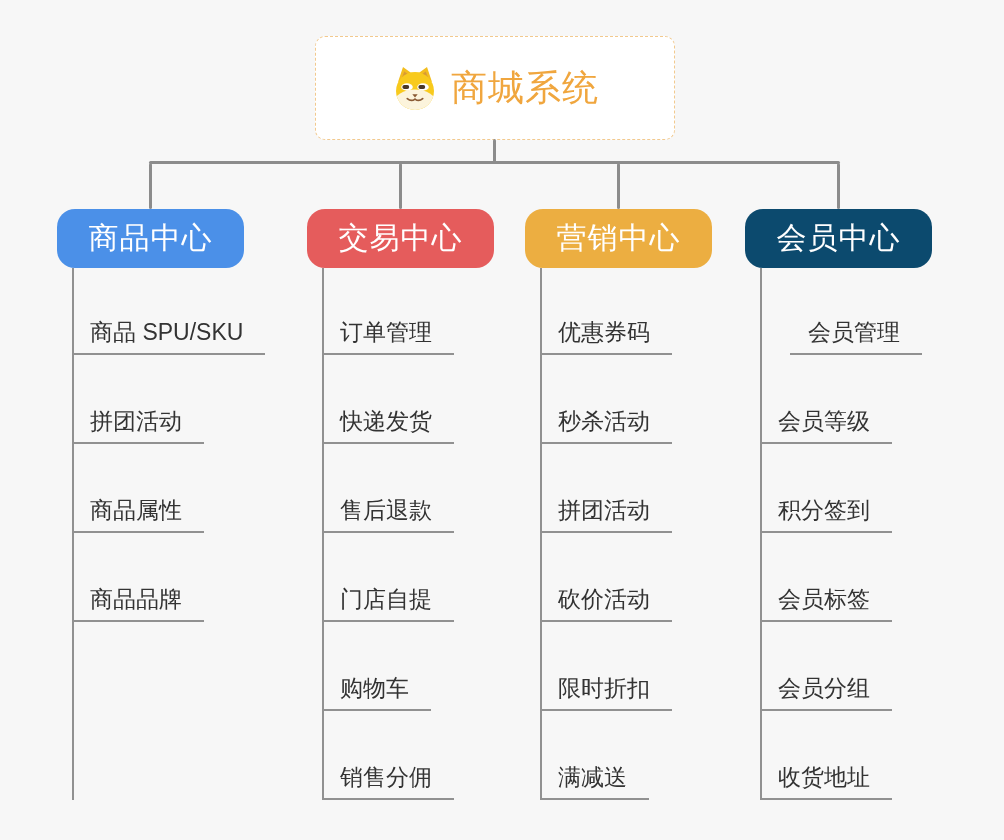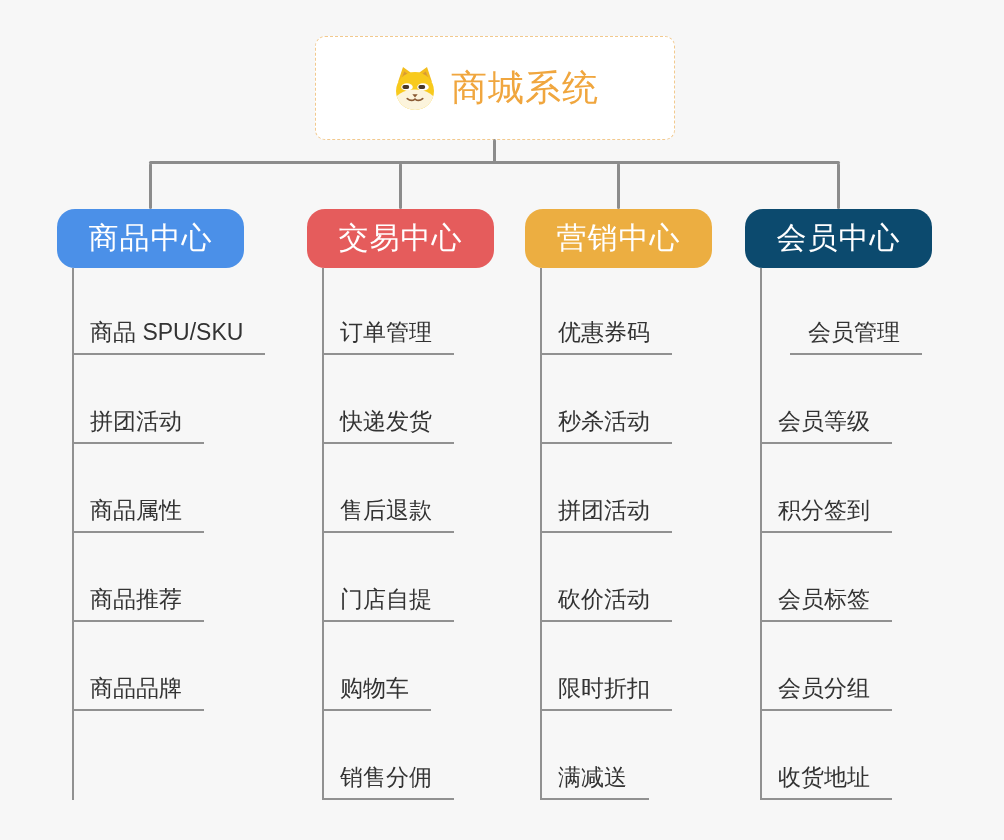--- a/index.html
+++ b/index.html
@@ -83,23 +83,20 @@
           <div class="leaf-row first">
             <span class="leaf-label" style="border-bottom-color: rgb(145, 145, 145);">商品 SPU/SKU</span>
           </div>
           <div class="leaf-row">
             <span class="leaf-label" style="border-bottom-color: rgb(145, 145, 145);">拼团活动</span>
           </div>
           <div class="leaf-row">
             <span class="leaf-label" style="border-bottom-color: rgb(145, 145, 145);">商品属性</span>
           </div>
           <div class="leaf-row">
-            <span class="leaf-label" style="border-bottom-color: rgb(145, 145, 145);">商品推荐</span>
-          </div>
-          <div class="leaf-row">
             <span class="leaf-label" style="border-bottom-color: rgb(145, 145, 145);">商品品牌</span>
           </div>
         </div>
       </div>
       <div class="branch" style="left: 307px;">
         <div class="branch-box" style="background: rgb(229, 92, 92);">交易中心</div>
         <div class="leaves">
           <div class="trunk" style="background: rgb(145, 145, 145);"></div>
           <div class="leaf-row first">
             <span class="leaf-label" style="border-bottom-color: rgb(145, 145, 145);">订单管理</span>

